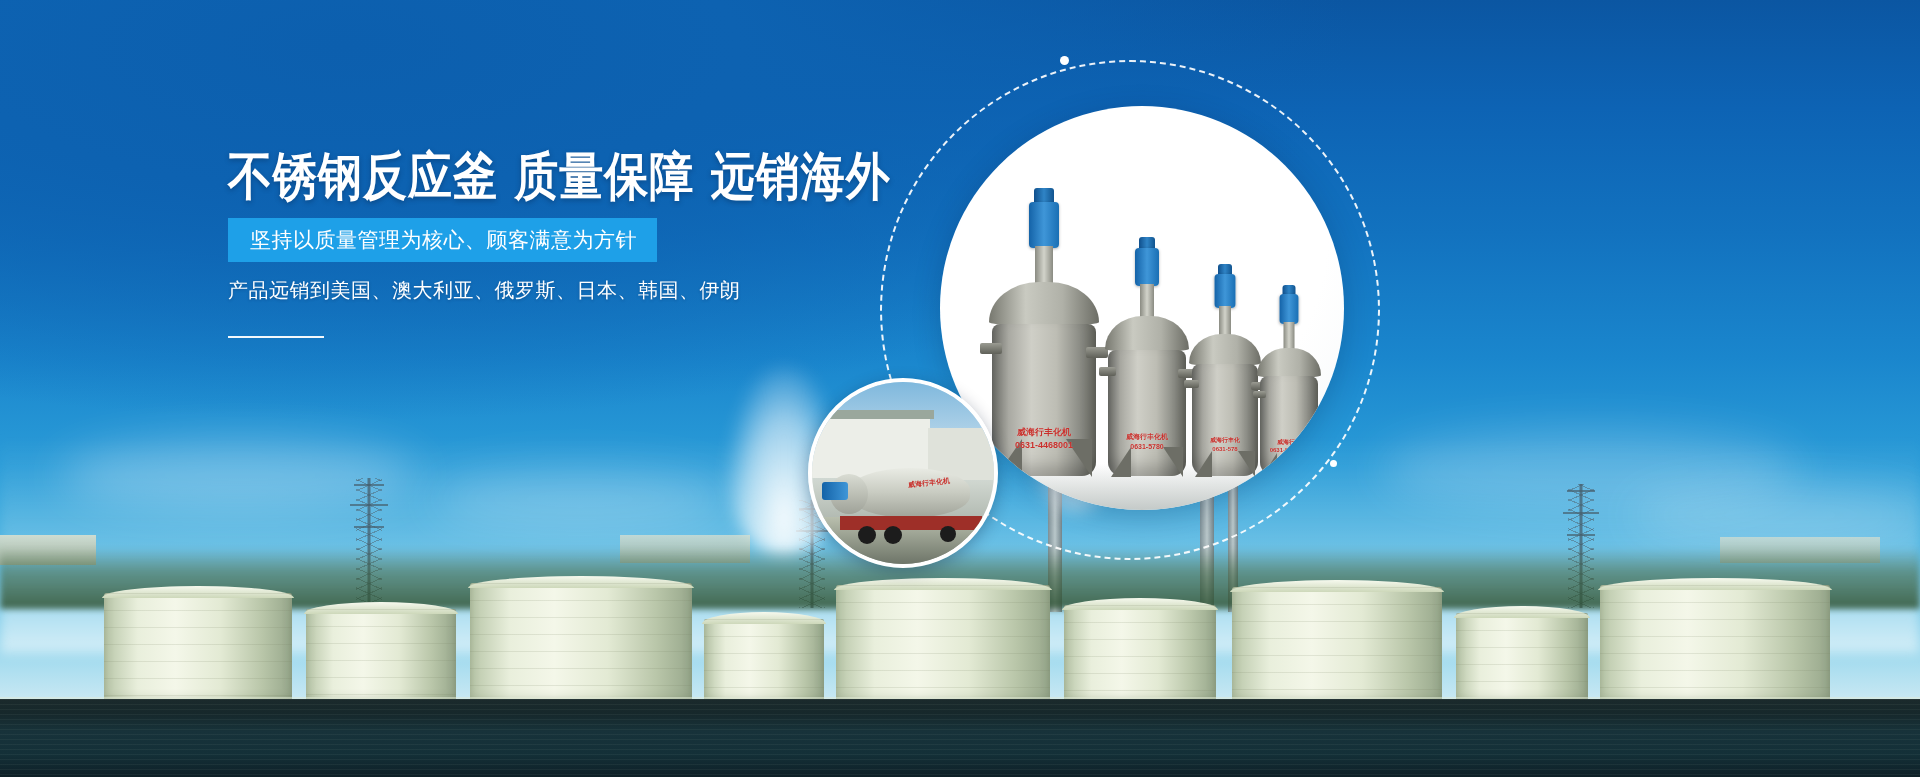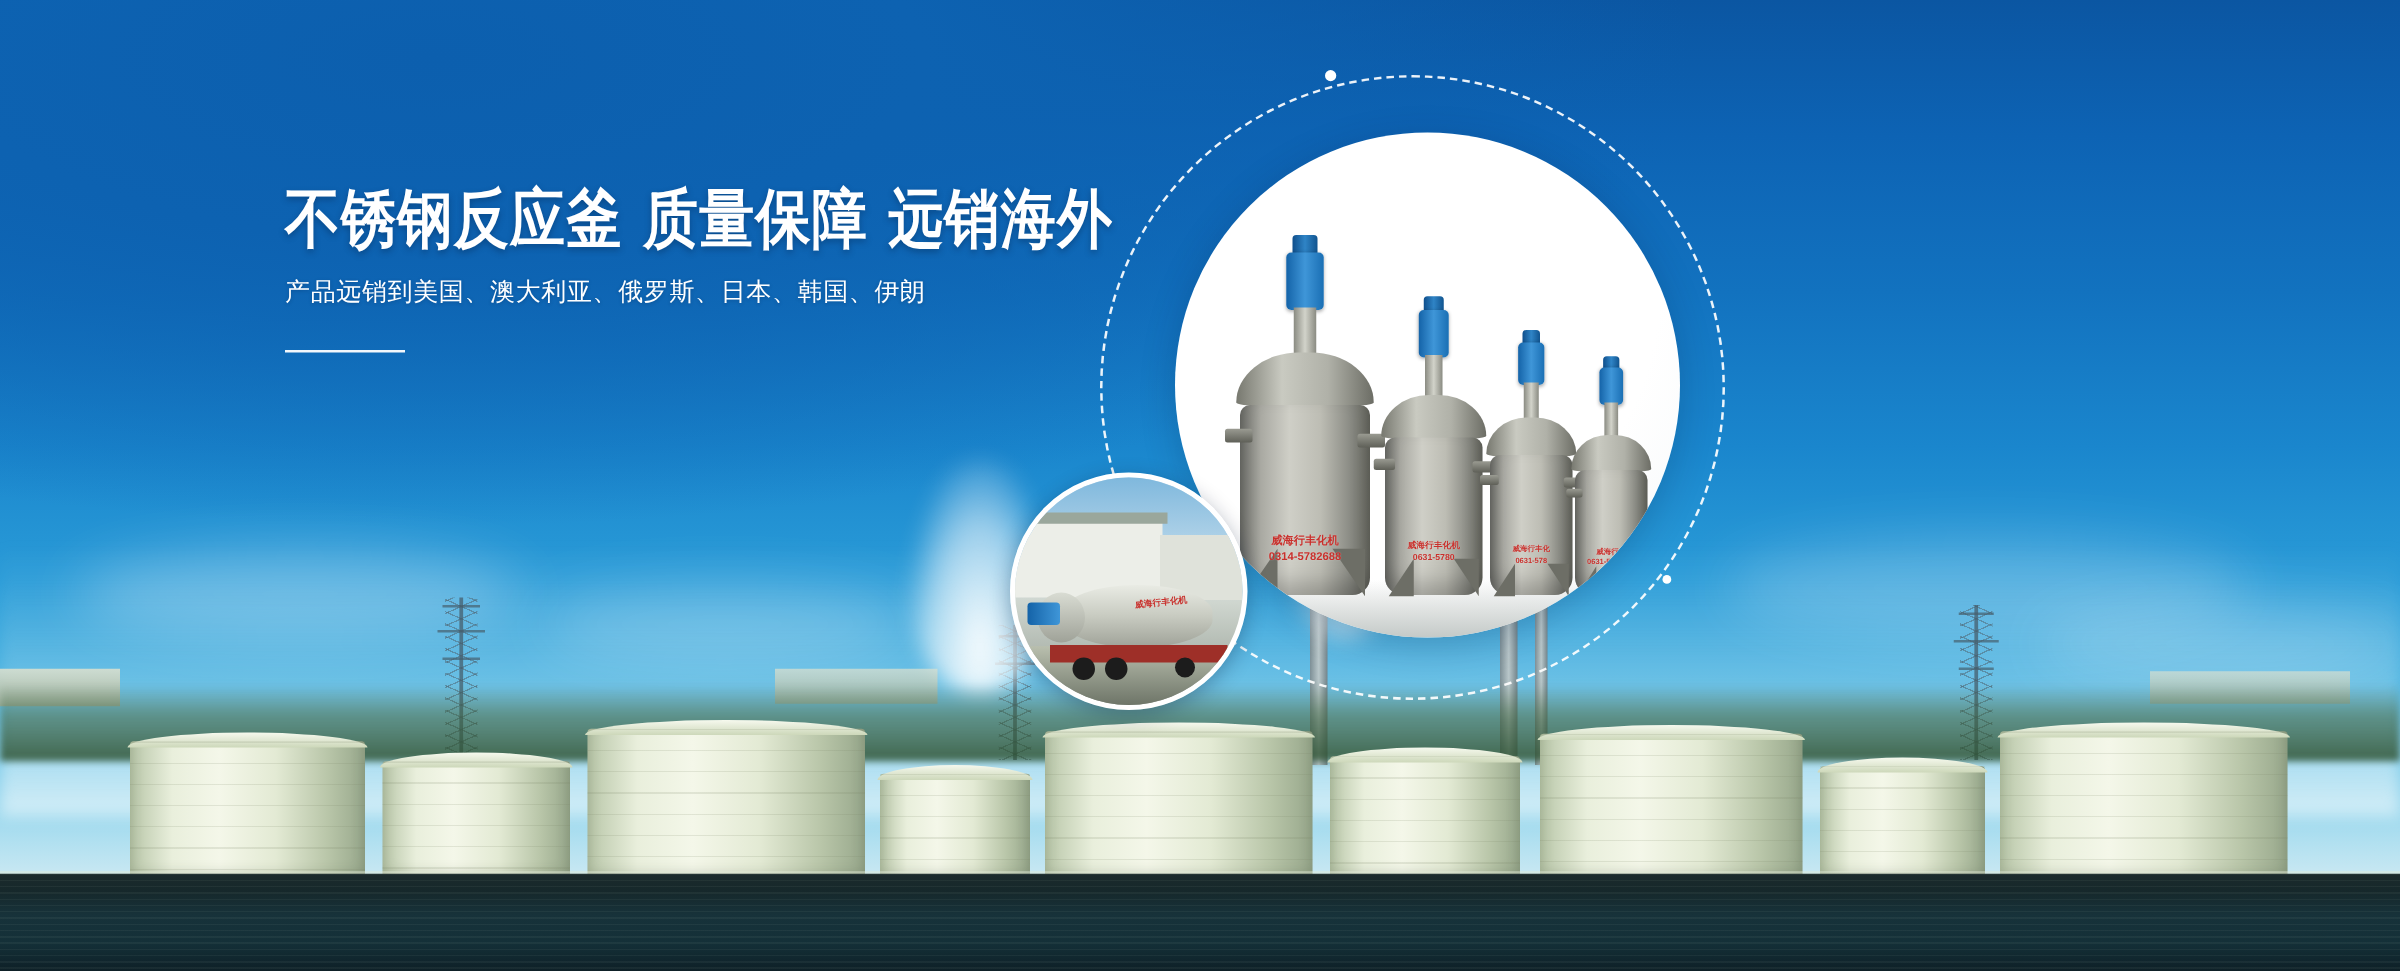--- a/index.html
+++ b/index.html
@@ -152,21 +152,21 @@
     margin-top:24px;
     background:#1ea0e8;
     color:#ffffff;
     font-size:21px;
     line-height:1;
     padding:11px 20px 12px 22px;
     letter-spacing:.5px;
     white-space:nowrap;
   }
   .body-copy{
-    margin-top:22px;
+    margin-top:10px;
     color:#ffffff;
     font-size:20px;
     line-height:36px;
     letter-spacing:.5px;
     max-width:530px;
     text-shadow:0 1px 3px rgba(0,30,70,.30);
   }
   .rule{
     margin-top:28px;
     width:96px; height:2px;
@@ -369,21 +369,21 @@
       <div class="r-motor-cap" style="bottom:272px; width:20px; height:16px;"></div>
       <div class="r-motor" style="bottom:228px; width:30px; height:46px;"></div>
       <div class="r-neck" style="bottom:186px; width:18px; height:44px;"></div>
       <div class="r-shoulder" style="bottom:150px; height:44px;"></div>
       <div class="r-body" style="width:104px; height:152px;"></div>
       <div class="r-nozzle" style="left:-12px; bottom:122px; width:22px; height:11px;"></div>
       <div class="r-nozzle" style="right:-12px; bottom:118px; width:22px; height:11px;"></div>
       <div class="r-leg left" style="left:4px;"></div>
       <div class="r-leg right" style="right:4px;"></div>
       <div class="r-label" style="bottom:38px; font-size:9px;">威海行丰化机</div>
-      <div class="r-label" style="bottom:25px; font-size:9px;">0314-5782688</div>
+      <div class="r-label" style="bottom:25px; font-size:9px;">0631-4468001</div>
     </div>
 
     <div class="reactor" style="left:168px; width:78px; height:250px;">
       <div class="r-motor-cap" style="bottom:226px; width:16px; height:13px;"></div>
       <div class="r-motor" style="bottom:190px; width:24px; height:38px;"></div>
       <div class="r-neck" style="bottom:156px; width:14px; height:36px;"></div>
       <div class="r-shoulder" style="bottom:124px; height:36px;"></div>
       <div class="r-body" style="width:78px; height:126px;"></div>
       <div class="r-nozzle" style="left:-9px; bottom:100px; width:17px; height:9px;"></div>
       <div class="r-nozzle" style="right:-9px; bottom:98px; width:17px; height:9px;"></div>
@@ -436,19 +436,20 @@
     <div class="cs-wheel" style="left:72px; top:144px; width:18px; height:18px;"></div>
     <div class="cs-wheel" style="left:128px; top:144px; width:16px; height:16px;"></div>
     <div class="cs-label" style="left:96px; top:96px; font-size:7px; line-height:1.3; transform:rotate(-6deg);">威海行丰化机</div>
   </div>
 
   <div class="orbit-dot" style="left:1060px; top:56px;"></div>
   <div class="orbit-dot" style="left:1330px; top:460px; width:7px; height:7px;"></div>
 
   <div class="copy">
     <div class="headline">不锈钢反应釜 质量保障 远销海外</div>
+    <div class="tagline-band">坚持以质量管理为核心、顾客满意为方针</div>
     <div class="body-copy">
       <div>产品远销到美国、澳大利亚、俄罗斯、日本、韩国、伊朗</div>
     </div>
     <div class="rule"></div>
   </div>
 
 </div>
 
 </body></html>

